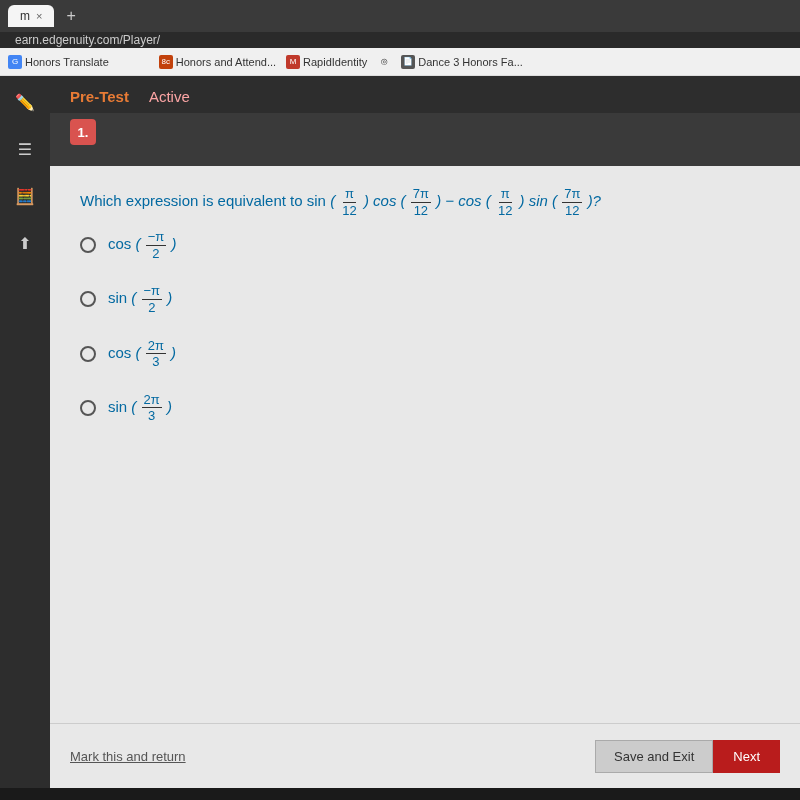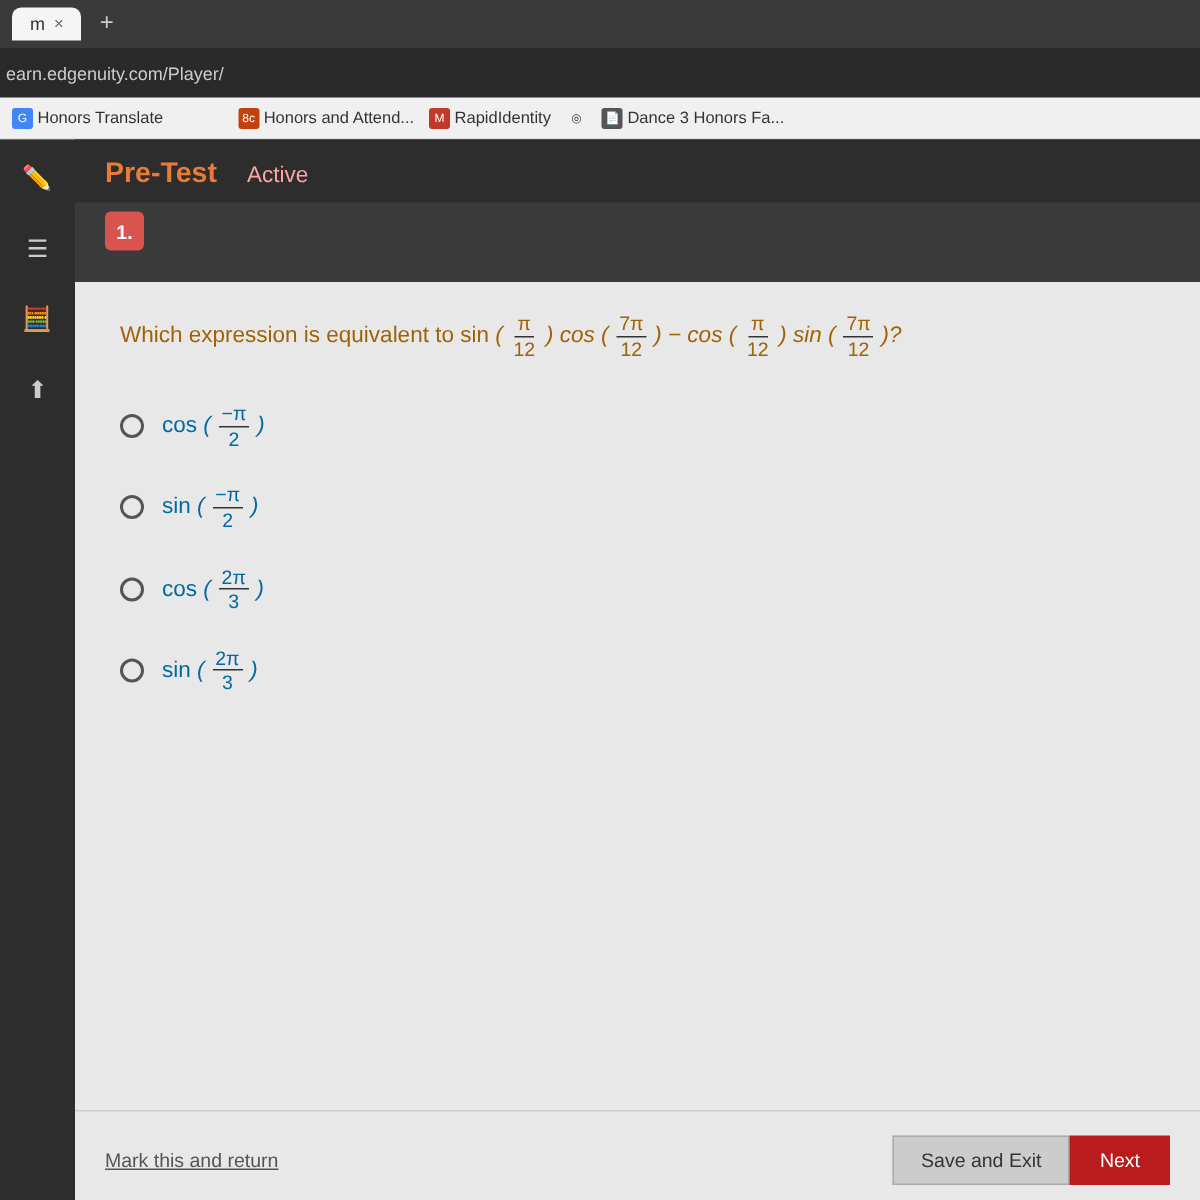--- a/index.html
+++ b/index.html
@@ -31,24 +31,24 @@
     }
     .tab-new {
       color: #ccc;
       font-size: 16px;
       cursor: pointer;
       padding: 0 6px;
     }
 
     .address-bar {
       background: #2a2a2a;
-      height: 33px;
-      display: flex;
-      align-items: center;
-      padding: 0 4px;
+      height: 16px;
+      display: flex;
+      align-items: center;
+      padding: 0 15px;
       font-size: 12px;
       color: #ccc;
     }
 
     .bookmarks-bar {
       background: #f0f0f0;
       height: 28px;
       display: flex;
       align-items: center;
       padding: 0 8px;
@@ -112,21 +112,21 @@
     
     .page-header {
       background: #2d2d2d;
       padding: 12px 20px 8px 20px;
       display: flex;
       align-items: center;
       gap: 20px;
     }
     .pre-test-label {
       color: #e87b35;
-      font-size: 19px;
+      font-size: 15px;
       font-weight: bold;
     }
     .active-label {
       color: #fca5a5;
       font-size: 15px;
     }
 
     .question-number-inline {
       background: #d9534f;
       color: white;
@@ -136,22 +136,22 @@
       display: inline-flex;
       align-items: center;
       justify-content: center;
       font-size: 13px;
       font-weight: bold;
       margin-bottom: 15px;
     }
 
     .question-text {
       font-size: 15px;
-      color: #a16207;
-      margin-bottom: 28px;
+      color: #0369a1;
+      margin-bottom: 11px;
       line-height: 1.5;
     }
 
     .math-expr {
       font-style: italic;
     }
 
     .fraction {
       display: inline-flex;
       flex-direction: column;

